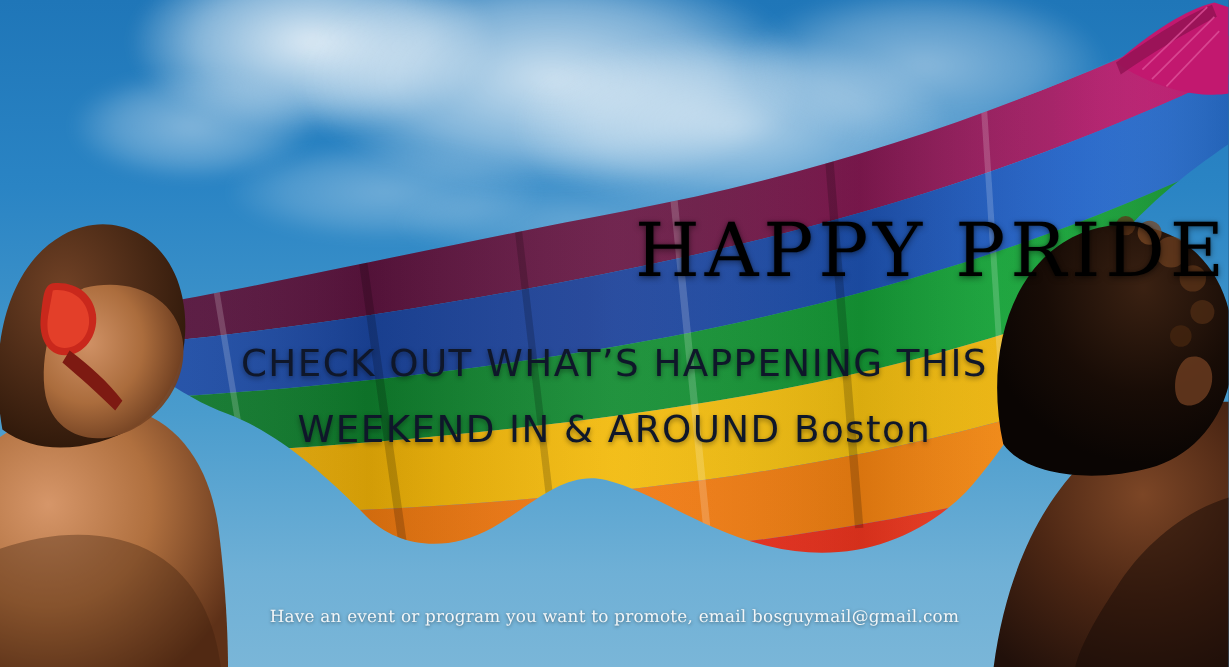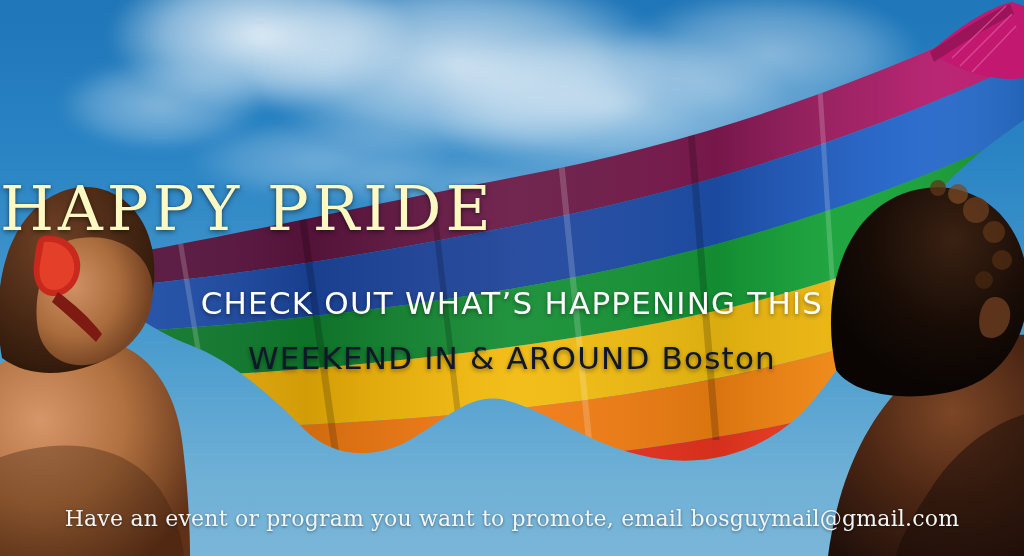--- a/index.html
+++ b/index.html
@@ -26,45 +26,45 @@
   .c7{left:330px;top:150px;width:300px;height:70px;opacity:.3;}
   .c8{left:700px;top:90px;width:230px;height:90px;opacity:.3;}
 
   
   .flag{position:absolute;left:0;top:0;width:1024px;height:556px;}
 
   
   .text-layer{position:absolute;inset:0;}
 
   .title{
-    position:absolute;left:0;right:0;top:172px;text-align:left;
+    position:absolute;left:0;right:0;top:172px;text-align:right;
     font-family:"DejaVu Serif", serif;
-    font-size:62px;letter-spacing:4px;color:#fef9c3;
+    font-size:62px;letter-spacing:4px;color:#000000;
     font-weight:400;
     text-shadow:0 2px 5px rgba(0,0,0,.45), 0 0 2px rgba(0,0,0,.3);
     white-space:nowrap;
   }
   .line2{
     position:absolute;left:0;right:0;top:285px;text-align:center;
     font-family:"DejaVu Sans", sans-serif;
-    font-size:31px;letter-spacing:1.2px;color:#ffffff;font-weight:400;
+    font-size:31px;letter-spacing:1.2px;color:#0f172a;font-weight:400;
     text-shadow:0 2px 4px rgba(0,0,0,.40);
     white-space:nowrap;
   }
   .line3{
     position:absolute;left:0;right:0;top:340px;text-align:center;
     font-family:"DejaVu Sans", sans-serif;
     font-size:31px;letter-spacing:1.2px;color:#0f172a;font-weight:400;
     text-shadow:0 2px 4px rgba(0,0,0,.40);
     white-space:nowrap;
   }
   .caption{
     position:absolute;left:0;right:0;top:506px;text-align:center;
     font-family:"DejaVu Serif", serif;
-    font-size:22px;letter-spacing:.2px;color:#f2f6f8;
+    font-size:14px;letter-spacing:.2px;color:#f2f6f8;
     text-shadow:0 1px 3px rgba(0,0,0,.45);
     white-space:nowrap;
   }
 
   
   .person{position:absolute;pointer-events:none;}
 </style>
 </head>
 <body>
 

